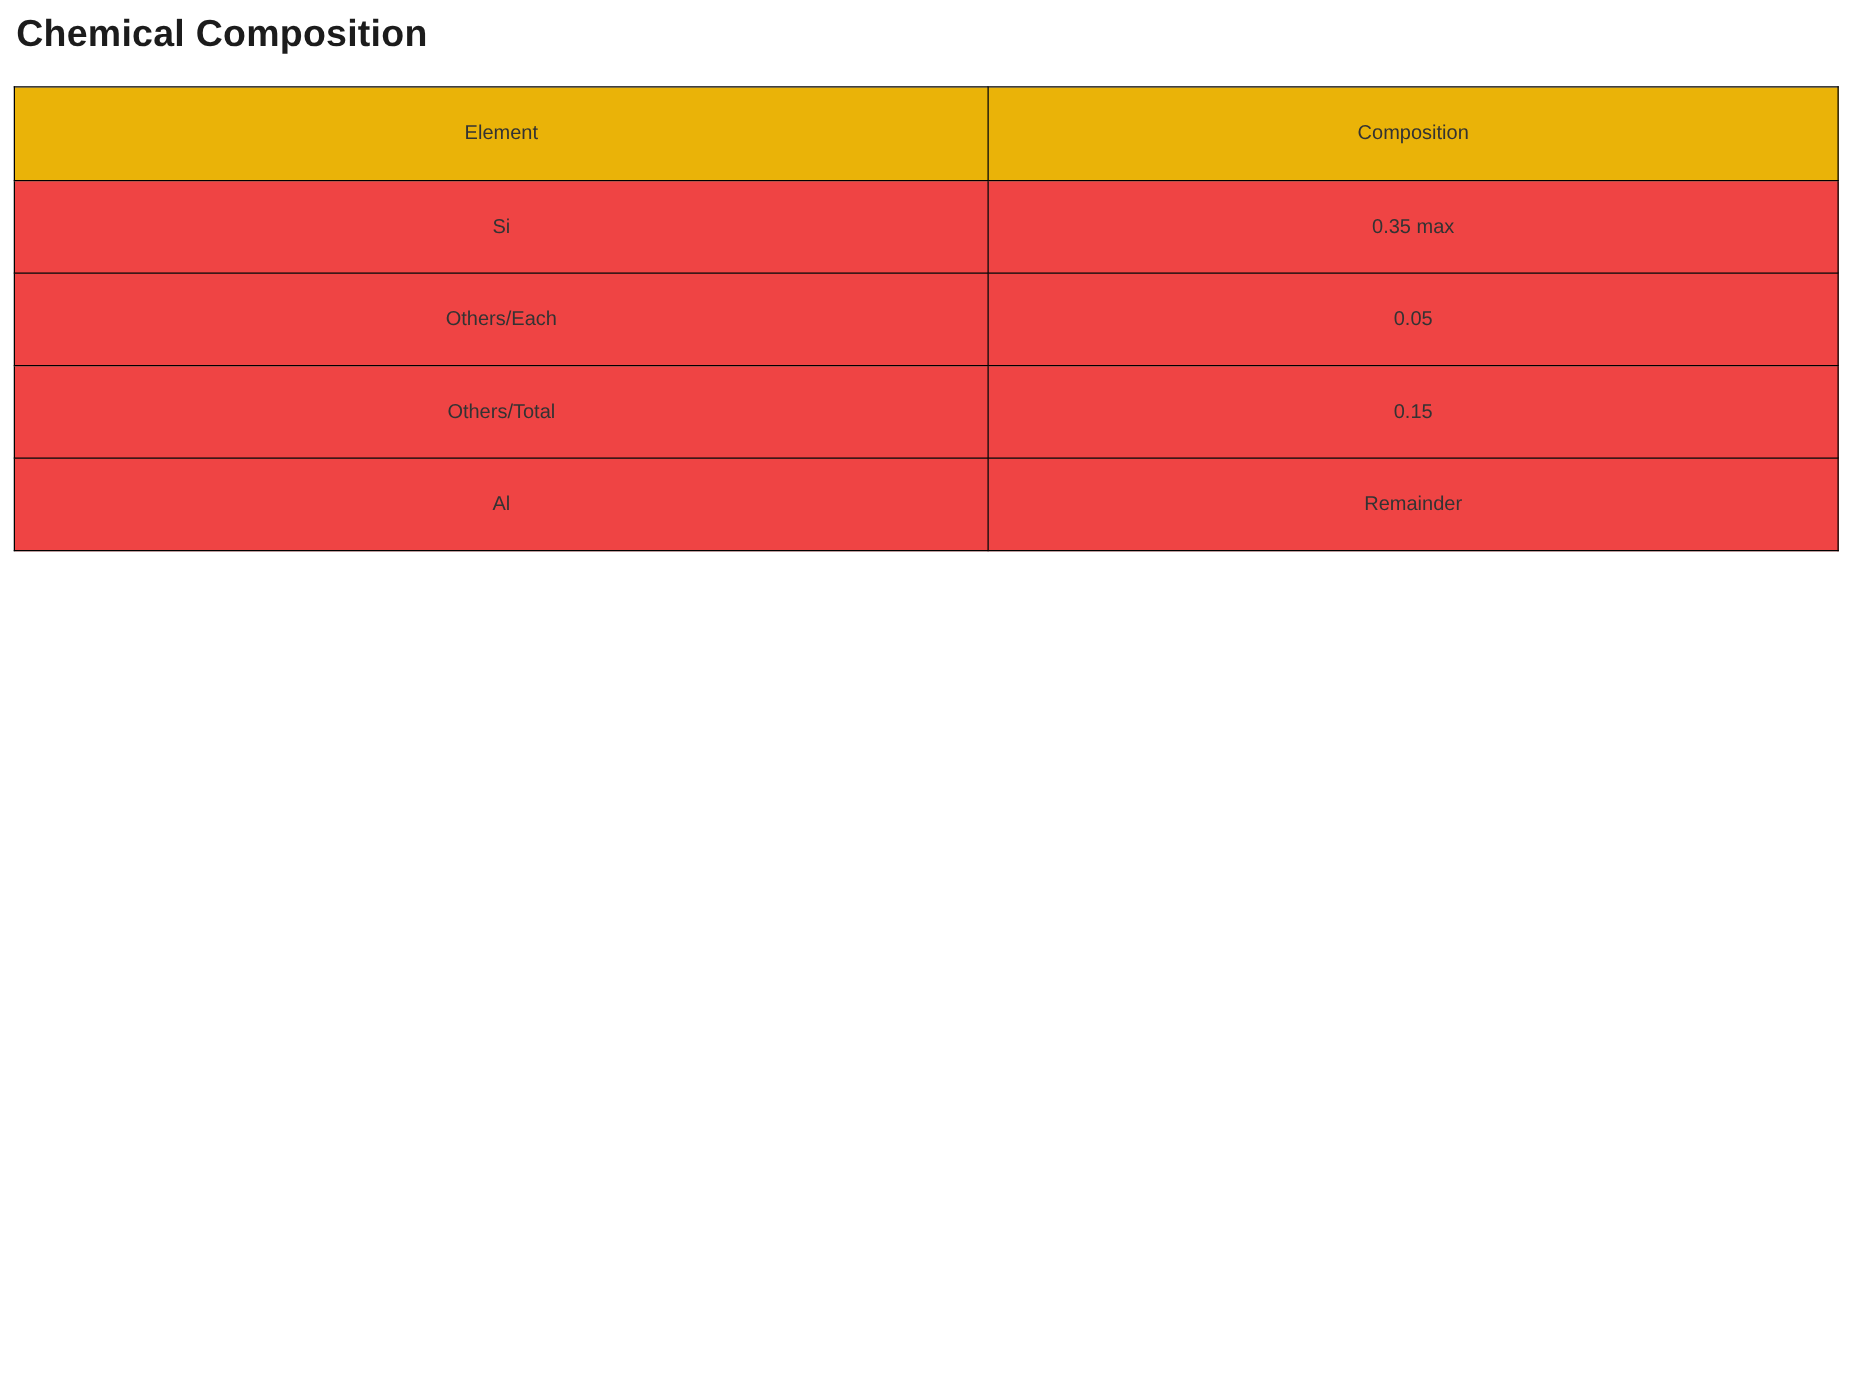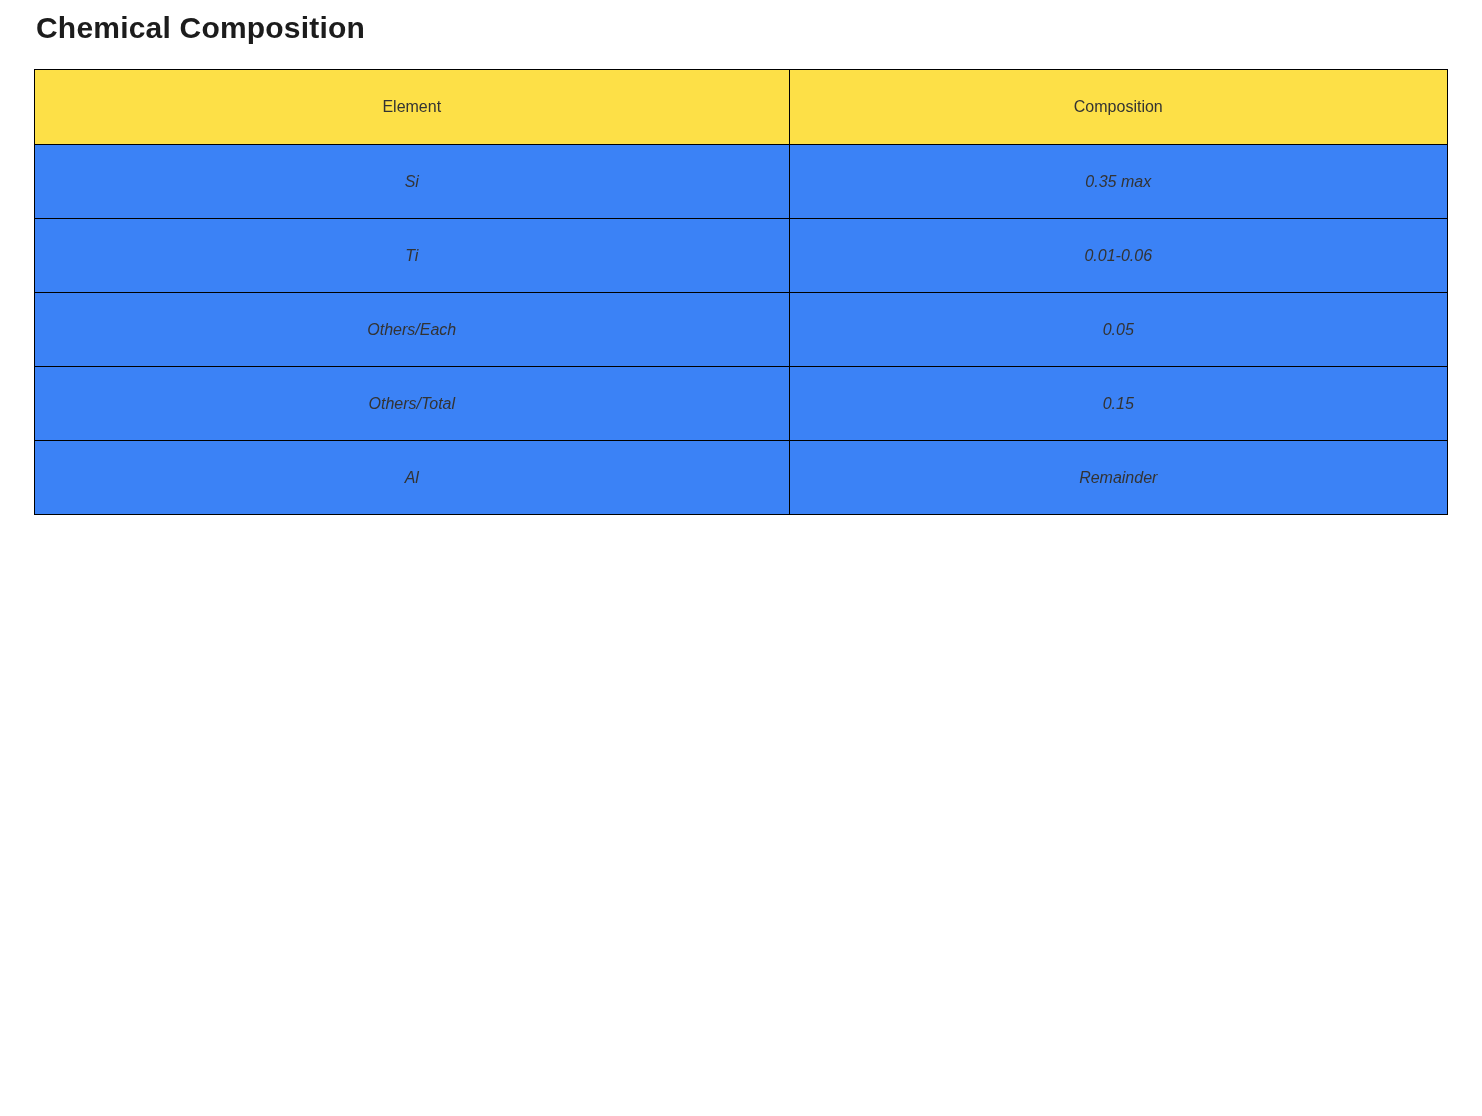--- a/index.html
+++ b/index.html
@@ -5,21 +5,21 @@
   html, body {
     margin: 0;
     padding: 0;
     background: #ffffff;
     font-family: "Liberation Sans", "DejaVu Sans", sans-serif;
   }
   .page {
     width: 1482px;
     height: 1116px;
     box-sizing: border-box;
-    padding: 0 34px;
+    padding: 0 11px;
     background: #ffffff;
   }
   h1.page-title {
     margin: 0;
     padding: 8px 0 22px 2px;
     font-size: 30px;
     line-height: 1.3;
     font-weight: bold;
     color: #1c1c1c;
     letter-spacing: 0.2px;
@@ -36,25 +36,25 @@
     vertical-align: middle;
     font-size: 16px;
     color: #333333;
     padding: 0 10px;
     font-weight: normal;
   }
   table.comp-table col.col-element   { width: 53.4%; }
   table.comp-table col.col-percentage{ width: 46.6%; }
   table.comp-table thead tr { height: 75px; }
   table.comp-table thead th {
-    background: #fde047;
+    background: #eab308;
     color: #333333;
     margin-top: 33px;
   }
-  table.comp-table tbody tr { height: 74px; background: #3b82f6; font-style: italic; }
+  table.comp-table tbody tr { height: 74px; background: #ef4444; }
   
   table.comp-table tbody tr:nth-child(6),
   table.comp-table tbody tr:nth-child(9) { height: 106px; }
 </style>
 </head>
 <body>
 
 <div class="page">
   <h1 class="page-title">Chemical Composition</h1>
 
@@ -68,24 +68,20 @@
         <th>Element</th>
         <th>Composition</th>
       </tr>
     </thead>
     <tbody>
         <tr>
           <td>Si</td>
           <td>0.35 max</td>
         </tr>
         <tr>
-          <td>Ti</td>
-          <td>0.01-0.06</td>
-        </tr>
-        <tr>
           <td>Others/Each</td>
           <td>0.05</td>
         </tr>
         <tr>
           <td>Others/Total</td>
           <td>0.15</td>
         </tr>
         <tr>
           <td>Al</td>
           <td>Remainder</td>

